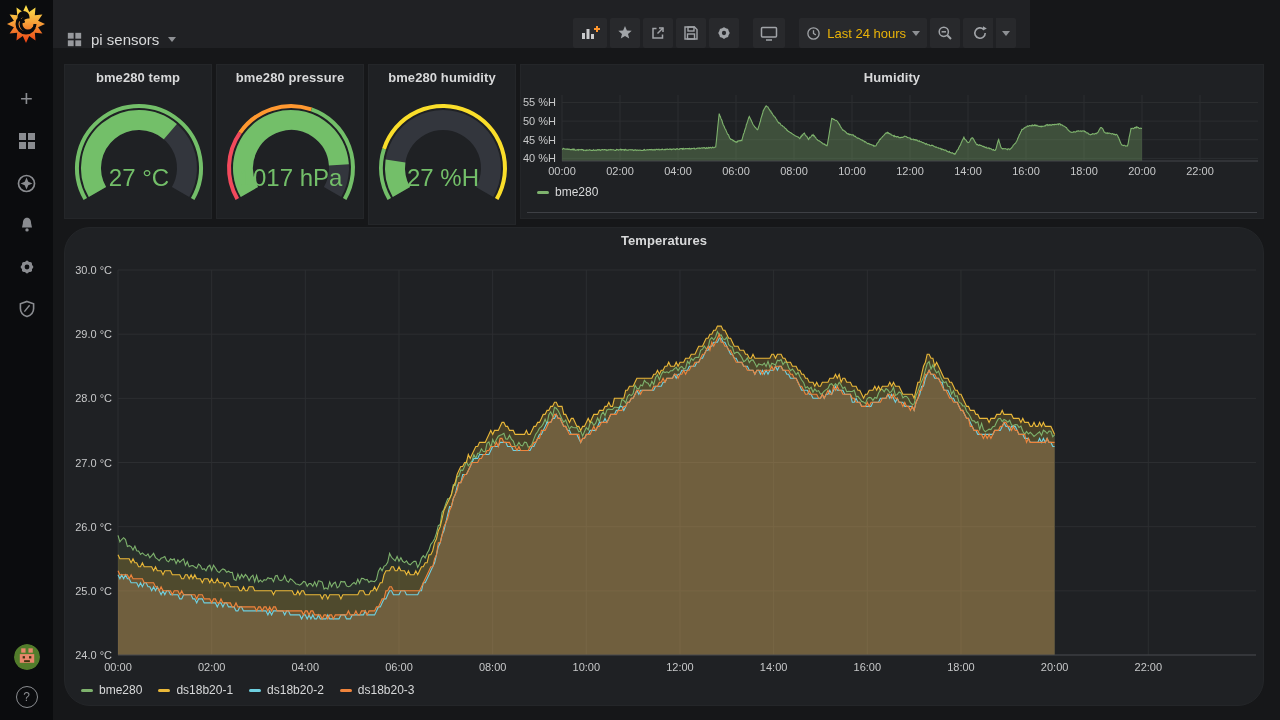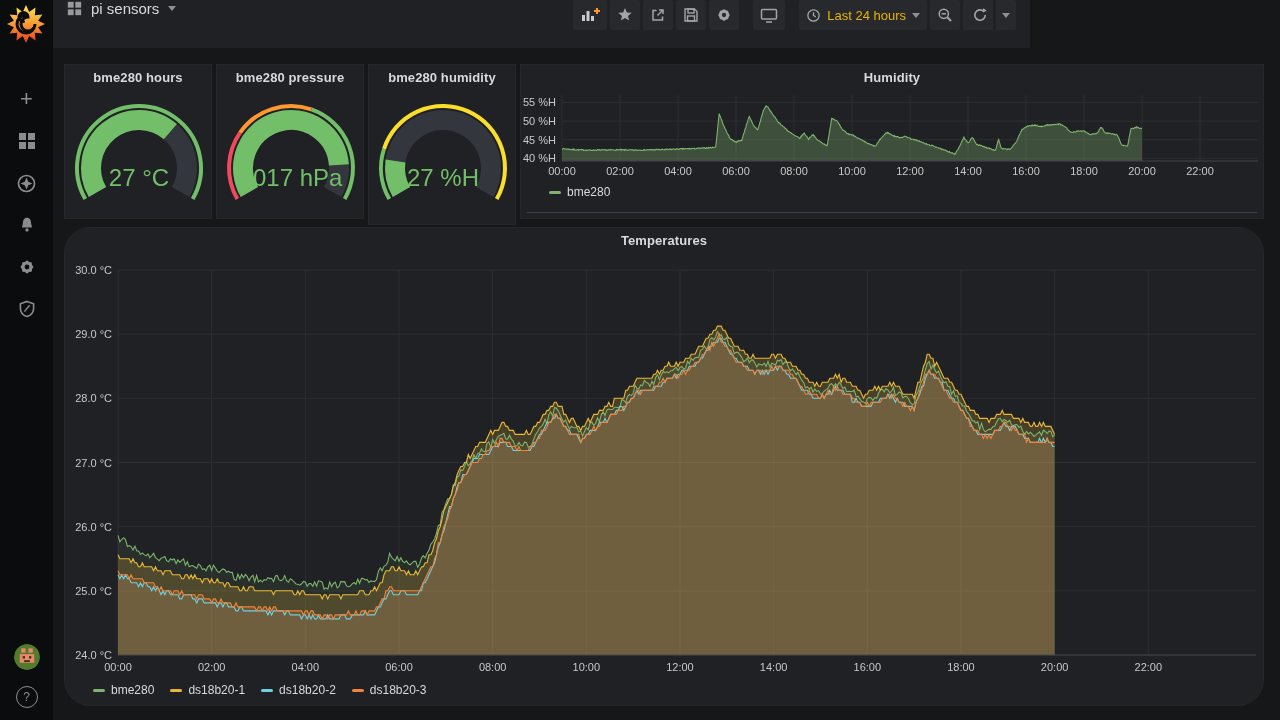--- a/index.html
+++ b/index.html
@@ -10,38 +10,38 @@
   .sidebar{position:absolute;left:0;top:0;width:53px;height:720px;background:#0b0c0e;z-index:5;}
   .logo{position:absolute;left:6px;top:4px;width:40px;height:40px;cursor:pointer;}
   .side-icons{position:absolute;left:0;top:88px;width:53px;display:flex;flex-direction:column;align-items:center;gap:20px;}
   .side-ic{width:22px;height:22px;display:flex;align-items:center;justify-content:center;color:#8a8c90;cursor:pointer;}
   .side-bottom{position:absolute;left:0;bottom:12px;width:53px;display:flex;flex-direction:column;align-items:center;gap:16px;}
   .avatar{width:26px;height:26px;border-radius:50%;overflow:hidden;cursor:pointer;}
   .help-circle{width:22px;height:22px;border-radius:50%;border:1.5px solid #8a8c90;color:#8a8c90;
     font-size:12px;display:flex;align-items:center;justify-content:center;cursor:pointer;}
   
   .topnav{position:absolute;left:53px;top:0;width:977px;height:48px;background:#202124;
-    display:flex;align-items:flex-start;}
+    display:flex;align-items:flex-end;}
   .nav-left{display:flex;align-items:center;gap:9px;padding-left:14px;cursor:pointer;}
   .nav-title{color:#d8d9da;font-size:15px;}
   .caret{width:0;height:0;border-left:4px solid transparent;border-right:4px solid transparent;
     border-top:5px solid #8e9094;display:inline-block;}
   .nav-right{margin-left:auto;display:flex;align-items:center;gap:3px;padding-right:14px;}
   .tile{height:30px;min-width:30px;background:#28292c;border-radius:2px;display:flex;
     align-items:center;justify-content:center;color:#a1a4a8;cursor:pointer;padding:0 7px;}
   .tile svg{display:block;}
   .tile-gap{width:8px;}
   .time-tile{gap:6px;color:#eab308;font-size:13px;}
   
   .panel{position:absolute;background:#1f2124;border:1px solid #242629;}
   .panel-title{height:24px;display:flex;align-items:center;justify-content:center;
     color:#d8d9da;font-size:13px;font-weight:700;cursor:pointer;letter-spacing:.1px;}
   .gauge-svg{position:absolute;left:0;top:25px;}
   .chart-wrap{position:absolute;left:1px;}
-  .legend-row{position:absolute;left:28px;display:flex;align-items:center;gap:16px;
+  .legend-row{position:absolute;left:16px;display:flex;align-items:center;gap:16px;
     font-size:12px;color:#d8d9da;white-space:nowrap;}
   .legend-item{display:flex;align-items:center;gap:6px;cursor:pointer;}
   .legend-swatch{width:12px;height:3px;border-radius:1.5px;display:inline-block;}
   .legend-stats{display:flex;gap:14px;color:#c7c8c9;}
   .hum-sep{position:absolute;left:6px;right:6px;top:147px;height:1px;background:#3e4045;}
 </style>
 </head>
 <body>
 
 <div class="sidebar">
@@ -193,21 +193,21 @@
         <polygon points="11,1.2 14.8,3.4 11,5.6" fill="#a1a4a8" stroke="none"></polygon>
       </svg>
     </div>
     <div class="tile" style="min-width:20px;padding:0 5px;border-top-left-radius:0;border-bottom-left-radius:0;">
       <span class="caret"></span>
     </div>
   </div>
 </div>
 
 <div class="panel" style="left:64px;top:64px;width:148px;height:155px;">
-  <div class="panel-title">bme280 hours</div>
+  <div class="panel-title">bme280 temp</div>
   <svg class="gauge-svg" width="148" height="129">
       <path d="M 20.31 109.00 A 62 62 0 1 1 127.69 109.00" stroke="#73BF69" stroke-width="4" fill="none"></path>
       <path d="M 32.43 102.00 A 48 48 0 1 1 115.57 102.00" stroke="#33363d" stroke-width="20" fill="none"></path>
       <path d="M 32.43 102.00 A 48 48 0 0 1 105.36 41.66" stroke="#73BF69" stroke-width="20" fill="none"></path>
       <text x="74" y="96" text-anchor="middle" font-size="24" fill="#73BF69" font-family="Liberation Sans, sans-serif">27 °C</text>
     </svg>
 </div>
 <div class="panel" style="left:216px;top:64px;width:148px;height:155px;">
   <div class="panel-title">bme280 pressure</div>
   <svg class="gauge-svg" width="148" height="129">

